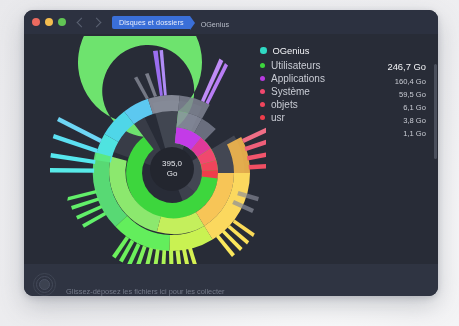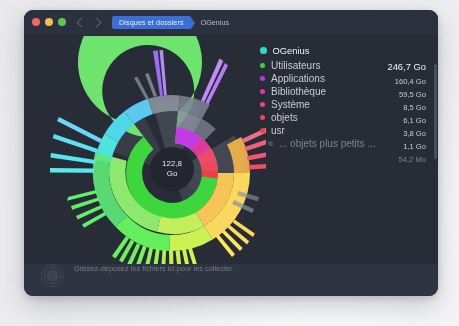--- a/index.html
+++ b/index.html
@@ -37,21 +37,21 @@
   .light { width: 8px; height: 8px; border-radius: 50%; }
   .light.red { background: #ec6a5f; }
   .light.yellow { background: #f4bd4f; }
   .light.green { background: #61c554; }
   #navarrows { display: flex; gap: 8px; margin-left: 12px; color: #5b6272; font-size: 9px; line-height: 1; }
   .chev { width: 6px; height: 6px; border-right: 1.3px solid #5b6272; border-bottom: 1.3px solid #5b6272; }
   .chev.left { transform: rotate(135deg); }
   .chev.right { transform: rotate(-45deg); }
   #breadcrumb {
     margin-left: 12px;
-    display: flex; align-items: center; gap: 0;
+    display: flex; align-items: flex-end; gap: 0;
     font-size: 7.5px;
   }
   #crumb-pill {
     background: #3a6fd8;
     color: #e9eefb;
     padding: 2px 6px 2px 7px;
     border-radius: 2px 0 0 2px;
     position: relative;
     white-space: nowrap;
     font-size: 7.2px;
@@ -133,21 +133,21 @@
   
   #scroll-hint {
     position: absolute; right: 1.5px; top: 30px;
     width: 2.5px; height: 95px;
     background: #4a4f5c; border-radius: 2px;
   }
   
   #dropbar {
     position: absolute; left: 0; right: 0; bottom: 0; height: 32px;
     background: #2f3442;
-    display: flex; align-items: flex-start; padding-left: 8px;
+    display: flex; align-items: flex-end;
   }
   #target-icon {
     margin-left: 9px;
     width: 21px; height: 21px; border-radius: 50%;
     border: 1px solid #3f4553;
     display: flex; align-items: center; justify-content: center;
     position: relative;
   }
   #target-icon::before {
     content: ""; position: absolute;
@@ -277,21 +277,21 @@
             <path d="M60.8,49.4 L81.0,64.0 L82.8,60.6 L62.6,46.4 Z" fill="#fada58"></path>
 
             <path d="M-18.0,-76.0 L-27.0,-99.0 L-23.5,-100.0 L-15.0,-77.0 Z" fill="#8e929f" opacity="0.8"></path>
             <path d="M-26.0,-73.6 L-38.0,-95.0 L-34.8,-96.6 L-23.2,-75.0 Z" fill="#8e929f" opacity="0.75"></path>
             <path d="M62.0,27.0 L82.0,36.0 L80.2,40.0 L60.2,31.0 Z" fill="#8a8e9b" opacity="0.7"></path>
             <path d="M66.5,18.0 L87.0,24.0 L85.8,28.2 L65.2,22.2 Z" fill="#8a8e9b" opacity="0.65"></path>
           </g>
         </g>
       </svg>
       <div id="center-label">
-        <span>122,8</span>
+        <span>395,0</span>
         <span>Go</span>
       </div>
     </div>
 
     <div id="legend">
 
       <div class="legend-row root">
         <span class="dot" style="background:#2fd9c3"></span>
         <span class="lname">OGenius</span>
         <span class="lval">246,7 Go</span>
@@ -302,49 +302,39 @@
         <span class="lname">Utilisateurs</span>
         <span class="lval">160,4 Go</span>
       </div>
 
       <div class="legend-row">
         <span class="dot" style="background:#b83ae0"></span>
         <span class="lname">Applications</span>
         <span class="lval">59,5 Go</span>
       </div>
 
-      <div class="legend-row">
-        <span class="dot" style="background:#e0399a"></span>
-        <span class="lname">Bibliothèque</span>
-        <span class="lval">8,5 Go</span>
-      </div>
 
       <div class="legend-row">
         <span class="dot" style="background:#f0486e"></span>
         <span class="lname">Système</span>
         <span class="lval">6,1 Go</span>
       </div>
 
       <div class="legend-row">
         <span class="dot" style="background:#f0455c"></span>
         <span class="lname">objets</span>
         <span class="lval">3,8 Go</span>
       </div>
 
       <div class="legend-row">
         <span class="dot" style="background:#ee3d4a"></span>
         <span class="lname">usr</span>
         <span class="lval">1,1 Go</span>
       </div>
 
-      <div class="legend-row indent">
-        <span class="dot"></span>
-        <span class="lname">... objets plus petits ...</span>
-        <span class="lval">54,2 Mo</span>
-      </div>
 
       <div id="scroll-hint"></div>
     </div>
   </div>
 
   <div id="dropbar">
     <div id="target-icon"></div>
     <div id="drop-text">Glissez-déposez les fichiers ici pour les collecter</div>
   </div>
 

